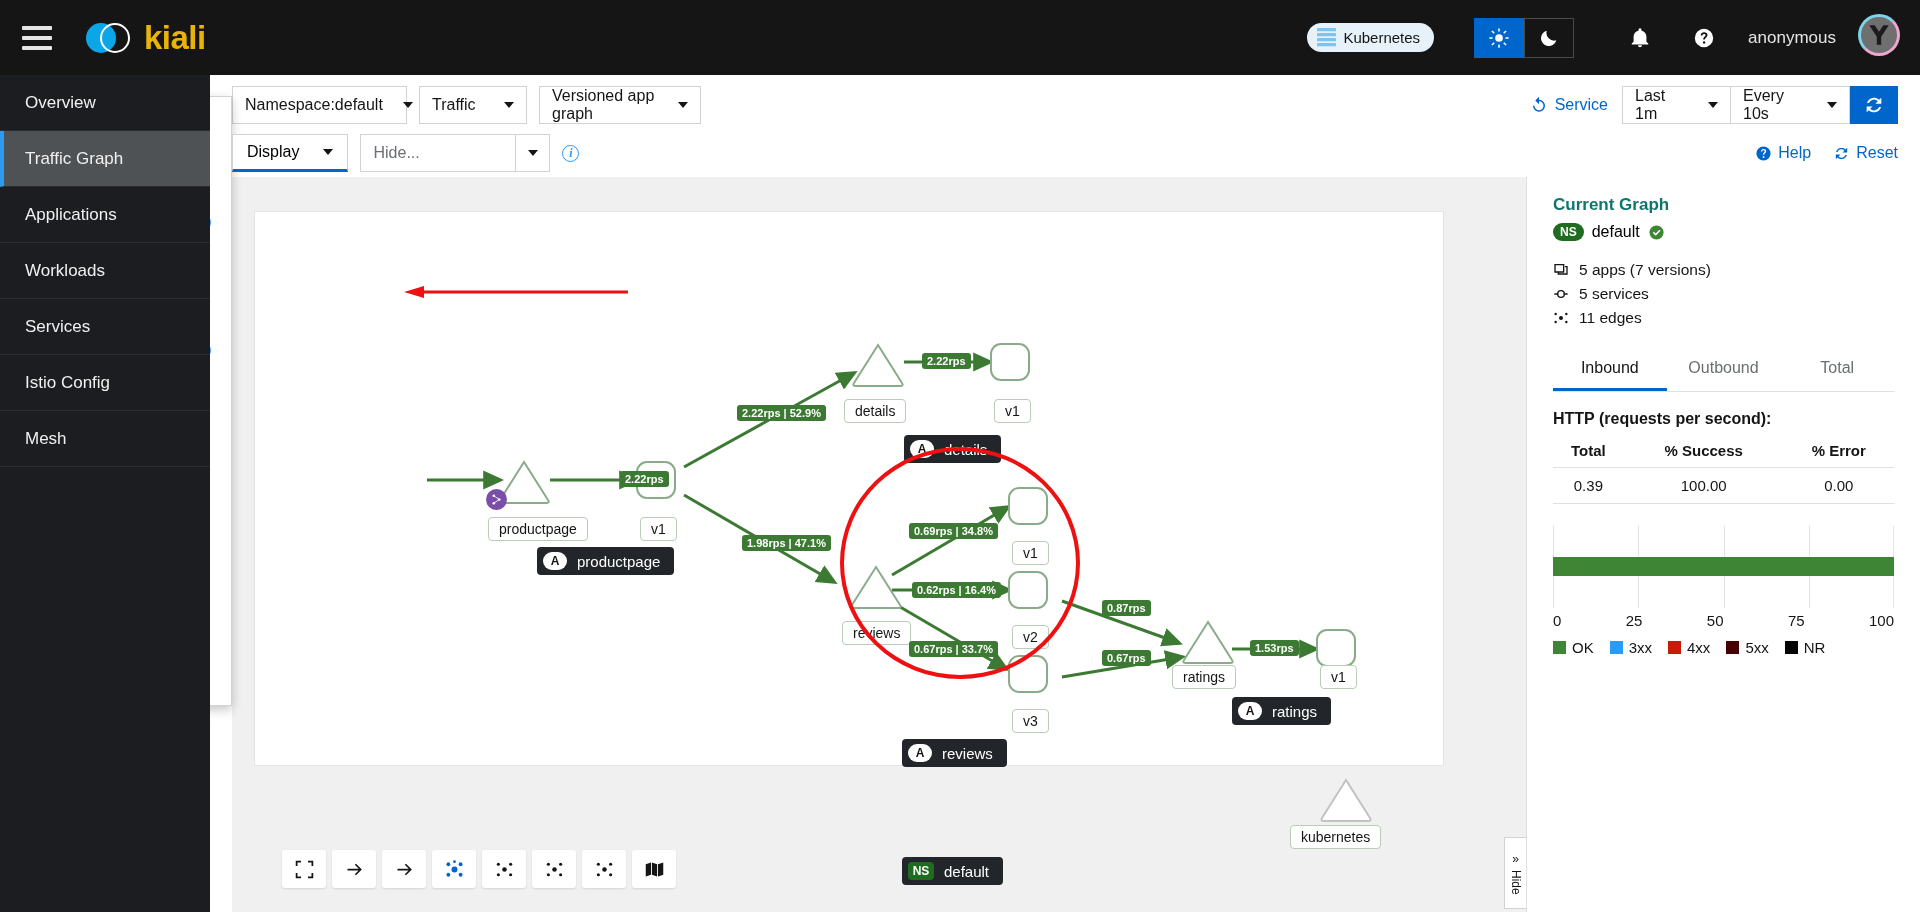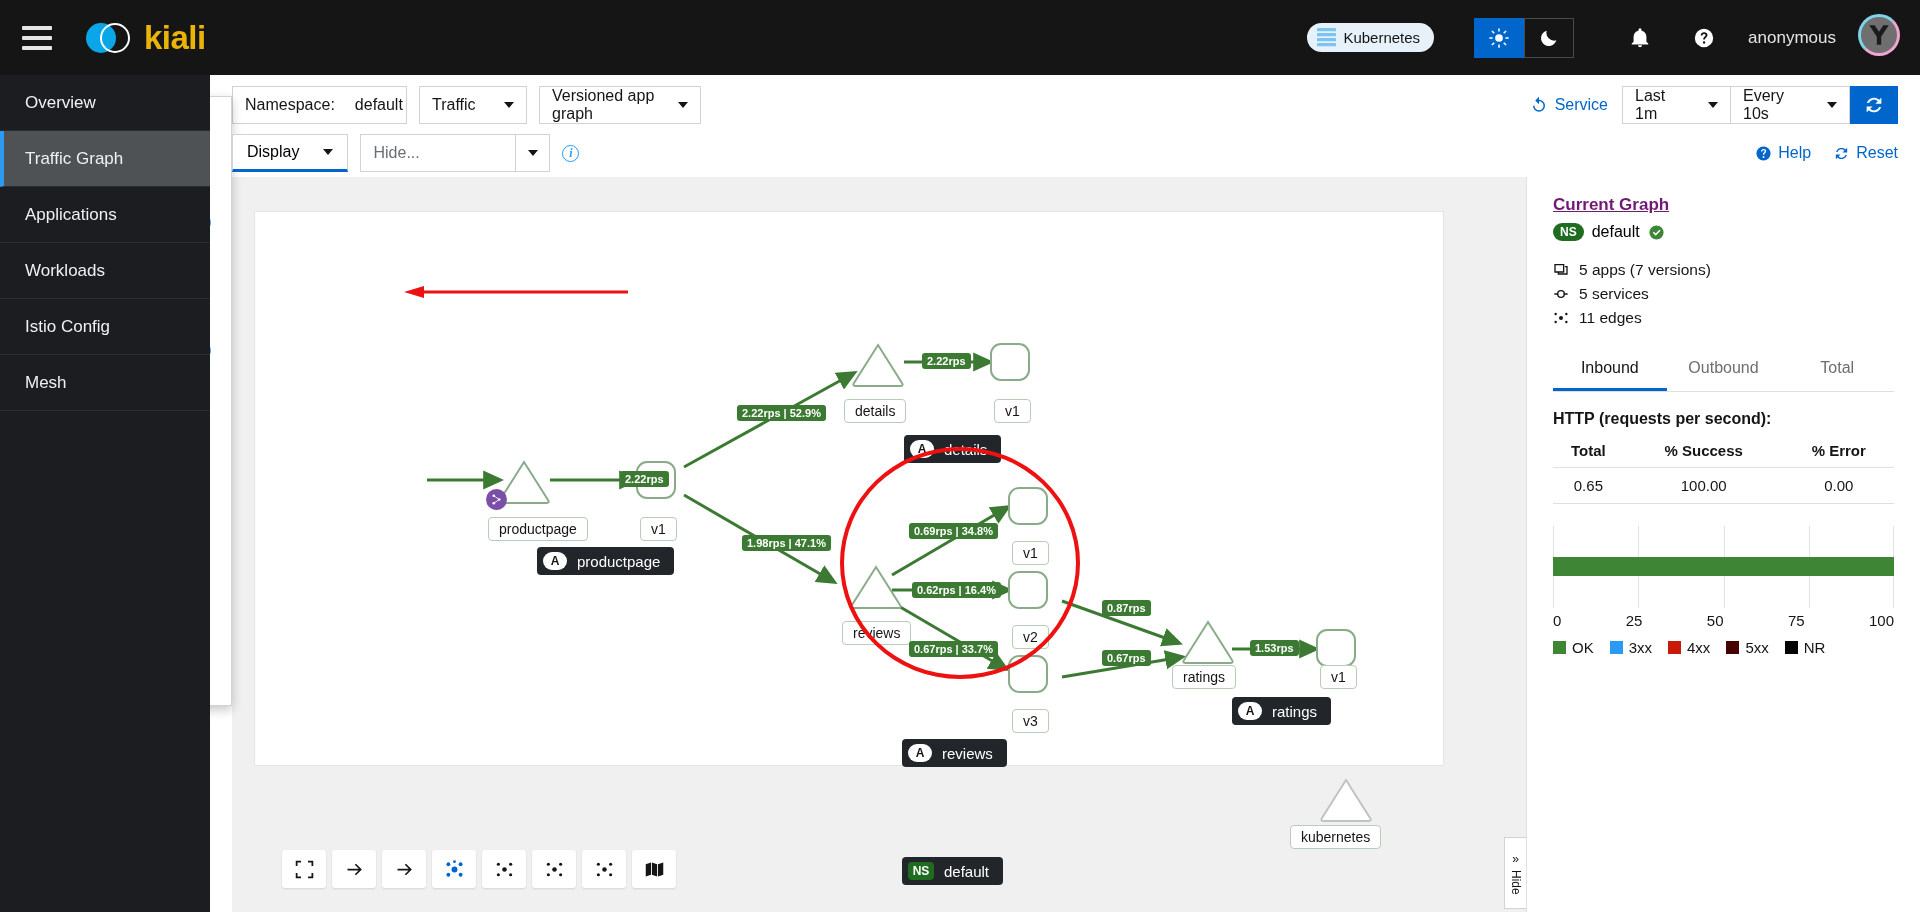--- a/index.html
+++ b/index.html
@@ -250,21 +250,21 @@
     display:flex; flex-direction: column; align-items:center; justify-content:center;
     gap: 4px; font-size: 12px; color:#151515; cursor:pointer; z-index: 14;
   }
   .hide-tab .vtxt { writing-mode: vertical-rl; }
 
   
   .side-panel {
     position: absolute; top: 102px; right: 0; width: 394px; bottom: 0;
     background: #fff; border-left: 1px solid #e0e0e0; padding: 18px 26px;
   }
-  .sp-title { font-size: 17px; font-weight: 700; color:#701a75;text-decoration:underline; }
+  .sp-title { font-size: 17px; font-weight: 700; color:#0f766e; }
   .sp-ns { display:flex; align-items:center; gap: 8px; margin-top: 8px; font-size: 16px; }
   .ns-pill {
     background:#1f6b1f; color:#fff; font-size: 12px; font-weight:700;
     border-radius: 9px; padding: 2px 7px;
   }
   .check-green { width:17px;height:17px;fill:#3e8635; }
   .sp-stats { margin-top: 20px; display:flex; flex-direction:column; gap:6px; }
   .sp-stat { display:flex; align-items:center; gap: 10px; font-size: 15.5px; color:#151515; }
   .sp-stat svg { width: 16px; height: 16px; fill:#151515; flex:none; }
 
@@ -384,32 +384,35 @@
   <div class="nav-item active">
       <span>Traffic Graph</span>
     </div>
   <div class="nav-item">
       <span>Applications</span>
     </div>
   <div class="nav-item">
       <span>Workloads</span>
     </div>
   <div class="nav-item">
+      <span>Services</span>
+    </div>
+  <div class="nav-item">
       <span>Istio Config</span>
     </div>
   <div class="nav-item">
       <span>Mesh</span>
     </div>
 </div>
 
 <div class="content">
 
   <div class="toolbar1">
     <div class="select-box" style="width:175px">
-      <span style="display:flex;gap:20px">
+      <span style="display:flex;gap:0">
         <span>Namespace:</span>
         <span>default</span>
       </span>
       <span class="caret"></span>
     </div>
     <div class="select-box" style="width:108px">
       <span>Traffic</span>
       <span class="caret"></span>
     </div>
     <div class="select-box" style="width:162px">
@@ -704,21 +707,21 @@
     <table class="sp-table">
       <thead>
         <tr>
           <th>Total</th>
           <th>% Success</th>
           <th>% Error</th>
         </tr>
       </thead>
       <tbody>
         <tr>
-          <td>0.65</td>
+          <td>0.39</td>
           <td>100.00</td>
           <td>0.00</td>
         </tr>
       </tbody>
     </table>
 
     <div class="mini-chart">
       <div class="mc-grid">
         <i style="left:0%"></i>
           <i style="left:25%"></i>

